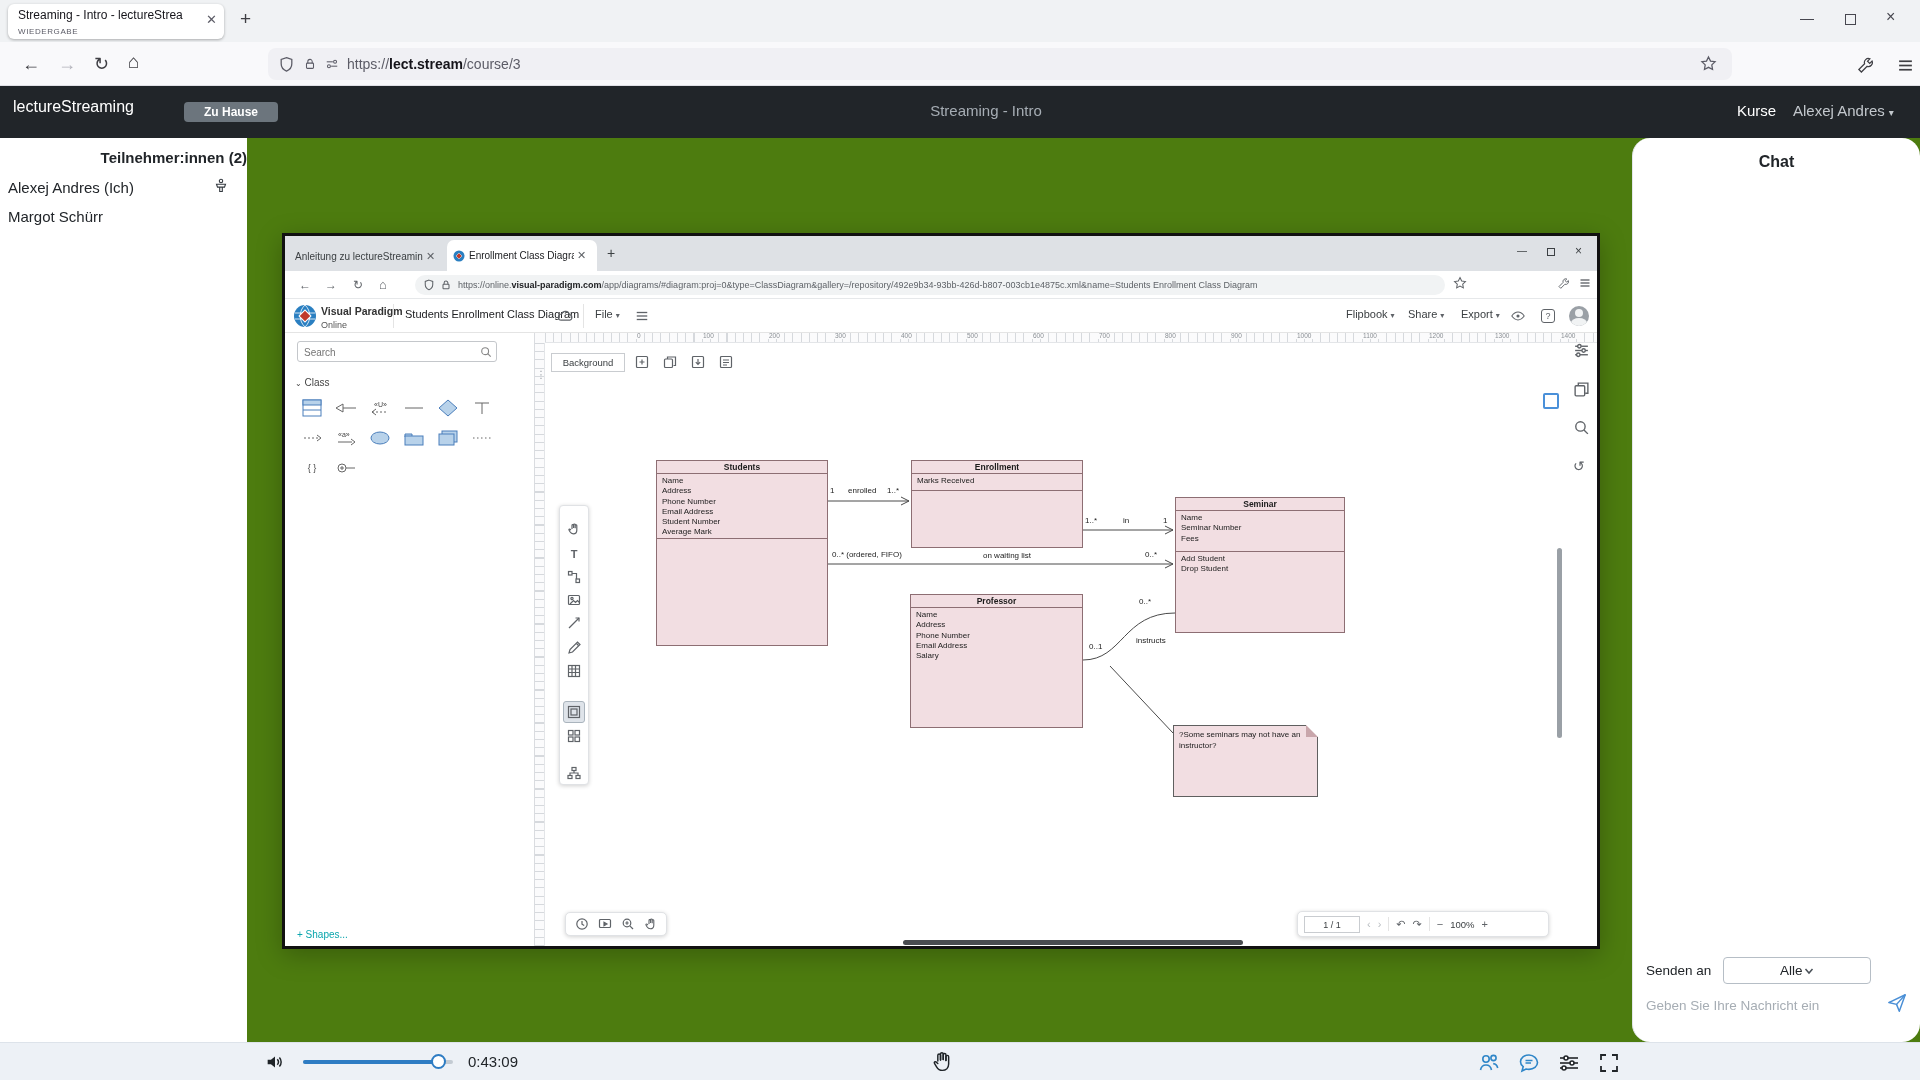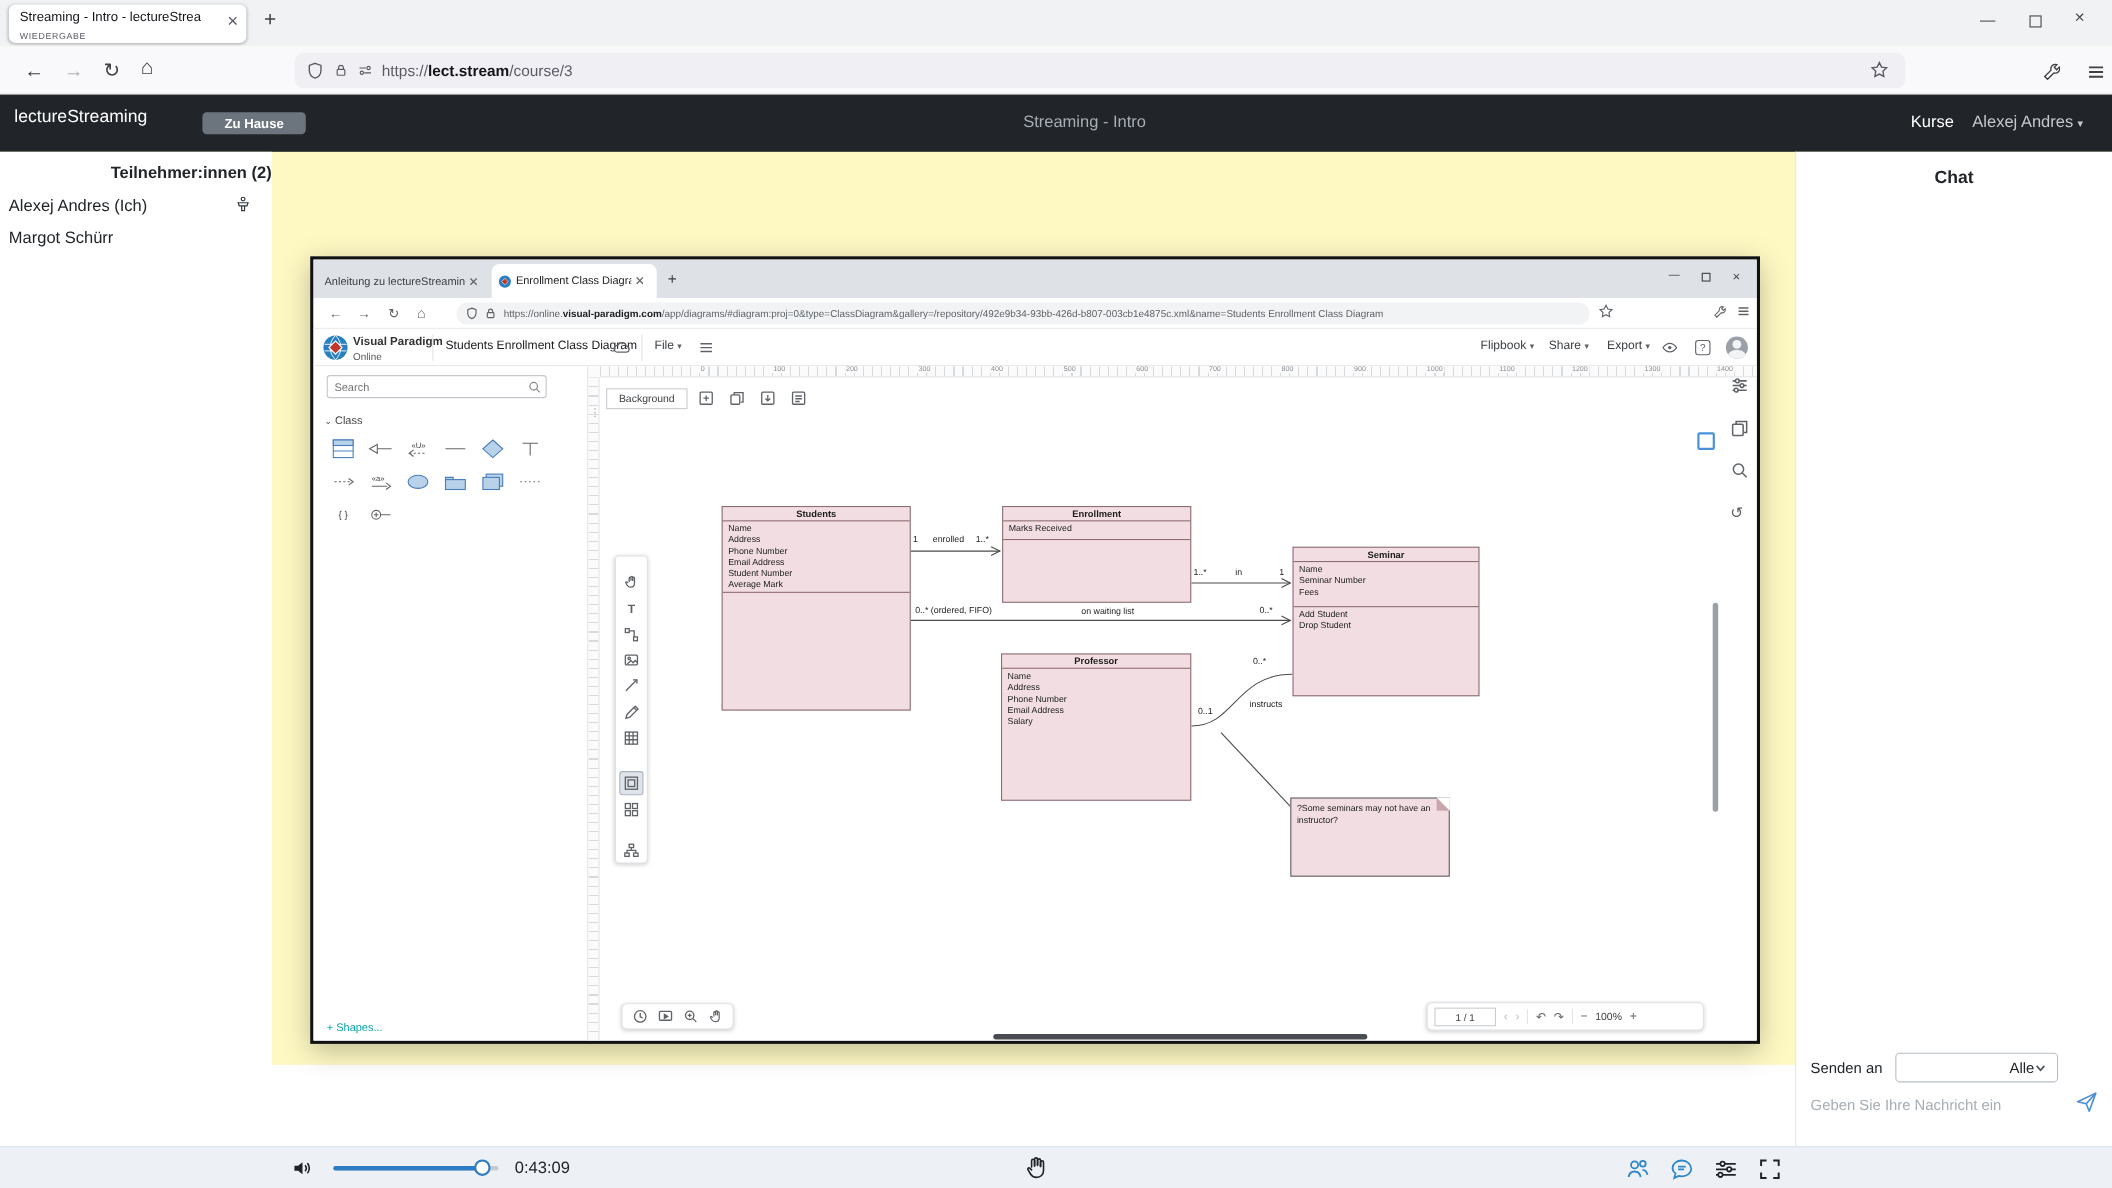--- a/index.html
+++ b/index.html
@@ -1,18 +1,18 @@
 <!DOCTYPE html>
 <html><head>
 <meta charset="utf-8">
 <style>
   * { margin:0; padding:0; box-sizing:border-box; }
   html,body { width:1920px; height:1080px; overflow:hidden; background:#fff;
     font-family:"Liberation Sans", sans-serif; }
-  #screen { position:relative; width:1920px; height:968px; background:#fef9c3; }
+  #screen { position:relative; width:1920px; height:1080px; background:#4d7c0f; }
 
   
   .tabbar { position:absolute; left:0; top:0; width:1920px; height:42px; background:#f0f2f4; }
   .tab-card { position:absolute; left:8px; top:4px; width:216px; height:35px; background:#fff;
     border-radius:6px; box-shadow:0 1px 3px rgba(0,0,0,.3); padding:4px 8px 0 10px; }
   .tab-title { font-size:12px; color:#15141a; white-space:nowrap; overflow:hidden; width:178px; display:inline-block; }
   .tab-state { font-size:8px; letter-spacing:.6px; color:#5b5b66; display:block; margin-top:1px; }
   .tab-close { position:absolute; right:7px; top:8px; font-size:13px; color:#5b5b66; cursor:default; }
   .newtab { position:absolute; left:240px; top:8px; font-size:19px; color:#3f3f44; }
   .winctl { position:absolute; top:10px; font-size:14px; color:#47474f; }
@@ -39,26 +39,26 @@
   .nav-user { position:absolute; left:1793px; top:16px; font-size:15px; color:#c3c8cd; }
   .nav-user .caret { font-size:10px; margin-left:4px; }
 
   
   .content { position:absolute; left:0; top:138px; width:1920px; height:904px; }
   .participants { position:absolute; left:0; top:0; width:247px; height:904px; background:#fff; }
   .part-title { text-align:right; font-size:15px; font-weight:bold; color:#212529; padding-top:11px; }
   .part-row { display:flex; align-items:center; justify-content:space-between; height:29px; padding:0 18px 0 8px;
     font-size:15px; color:#212529; }
   .part-list { margin-top:7px; }
-  .chatpanel { position:absolute; right:0; top:0; width:288px; height:904px; background:#fff; border-left:1px solid #e3e7ea; }
+  .chatpanel { position:absolute; right:0; top:0; width:288px; height:904px; background:#fff; border-left:1px solid #e3e7ea;border-radius:18px; }
   .chat-title { text-align:center; font-size:16px; font-weight:bold; color:#212529; padding-top:15px; }
   .send-row { position:absolute; left:13px; bottom:58px; width:262px; display:flex; align-items:center; }
   .send-label { font-size:13.5px; color:#212529; }
   .send-select { margin-left:12px; width:148px; height:27px; border:1px solid #b6bec6; border-radius:4px;
-    display:flex; align-items:center; justify-content:flex-end; padding:0 9px; font-size:13.5px; color:#212529; background:#fff; }
+    display:flex; align-items:center; justify-content:center; padding:0 9px; font-size:13.5px; color:#212529; background:#fff; }
   .msg-row { position:absolute; left:13px; bottom:24px; width:262px; display:flex; align-items:center; }
   .msg-input { border:none; outline:none; flex:1; font-size:13.5px; color:#212529; background:transparent;
     font-family:"Liberation Sans",sans-serif; }
   .msg-input::placeholder { color:#a6adb4; }
 
   
   .playerbar { position:absolute; left:0; top:1042px; width:1920px; height:38px; background:#edf1f6; border-top:1px solid #dde3ea; }
   .speaker { position:absolute; left:264px; top:8px; }
   .vol-track { position:absolute; left:303px; top:17px; width:150px; height:4px; border-radius:2px; background:#c3cbd3; }
   .vol-fill { width:136px; height:4px; border-radius:2px; background:#2e7cc3; }

